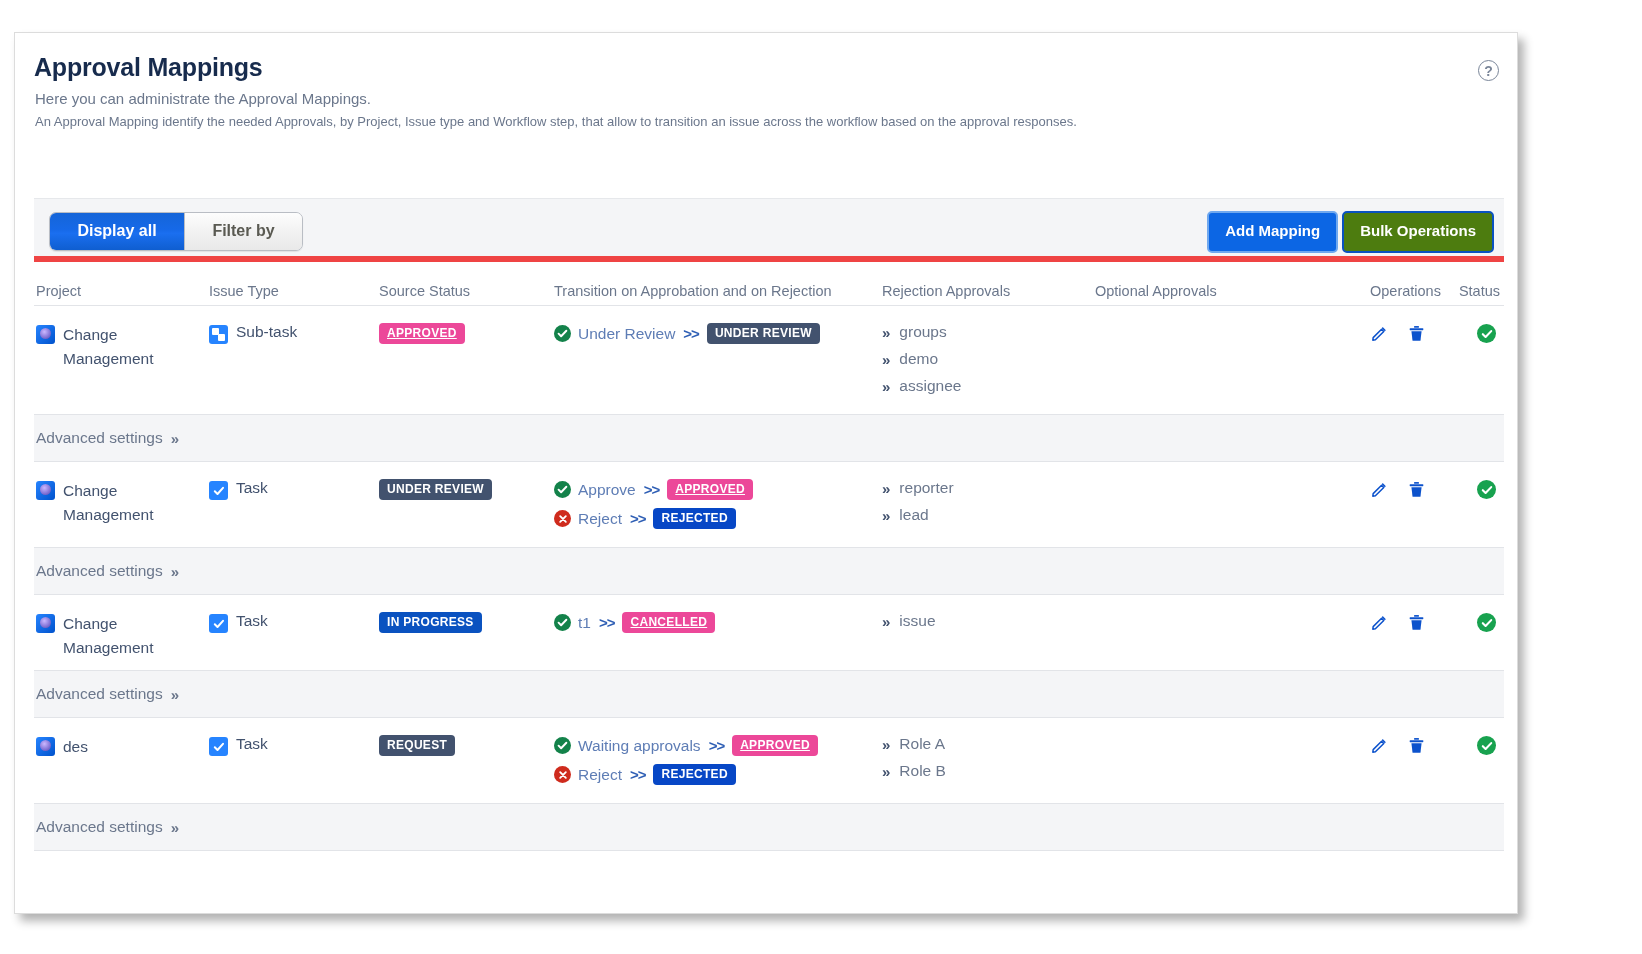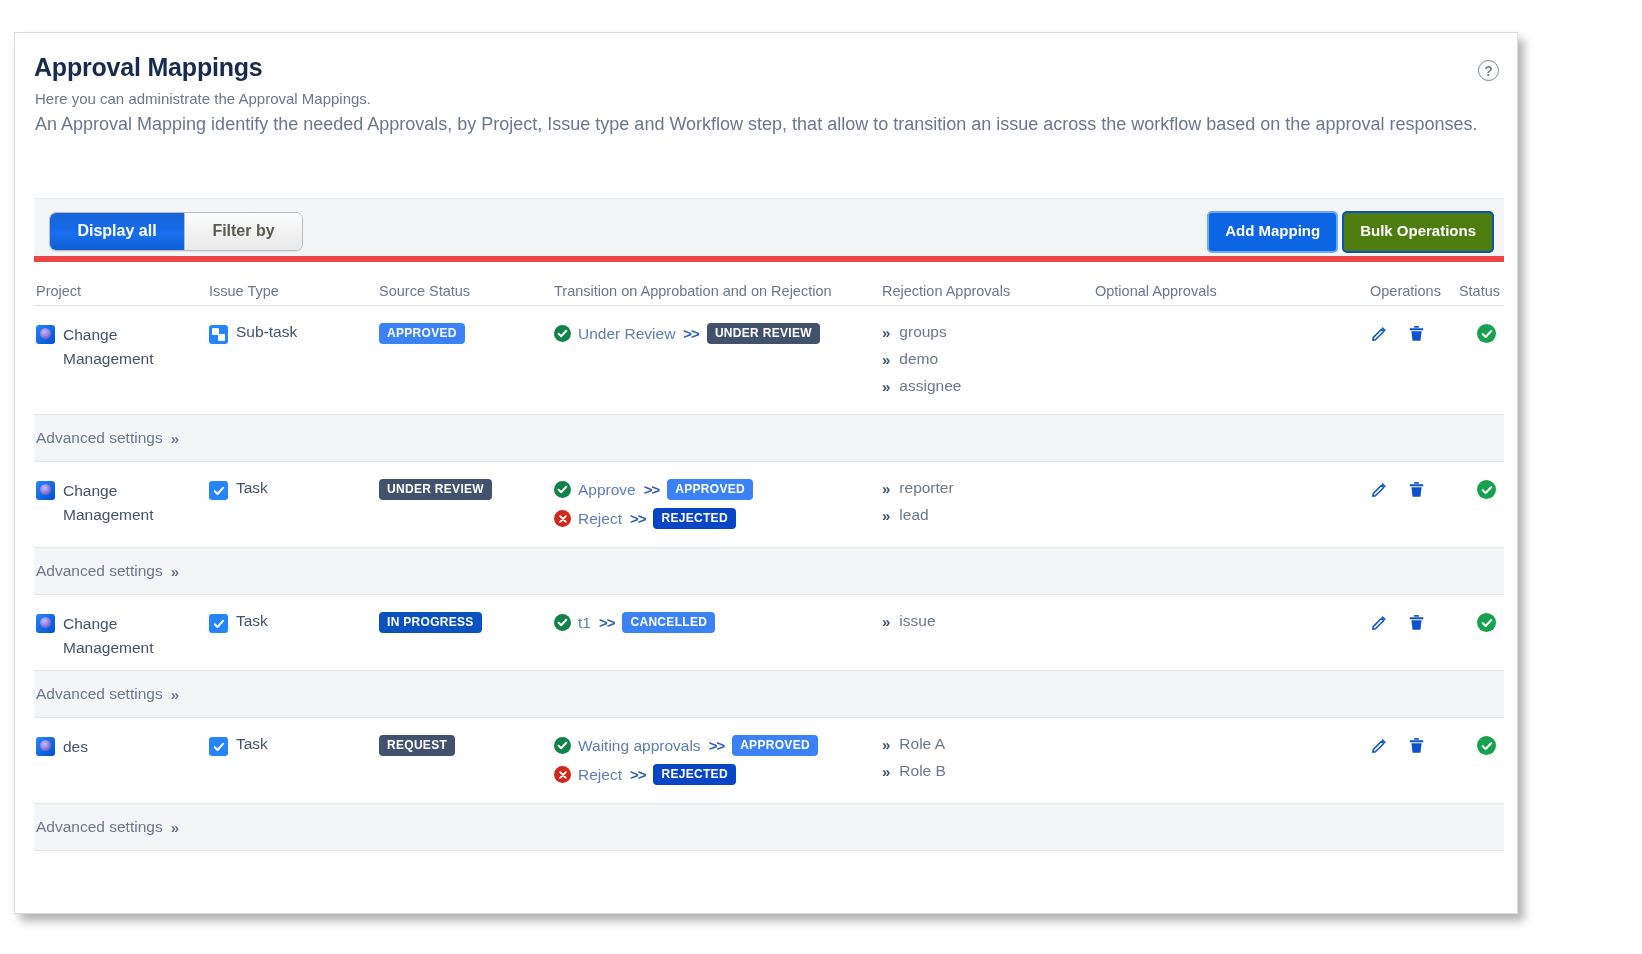--- a/index.html
+++ b/index.html
@@ -30,21 +30,21 @@
     position: absolute; left: 19px; top: 20px;
     font-size: 25px; font-weight: bold; color: #172b4d;
     letter-spacing: -0.2px;
   }
   .desc1 {
     position: absolute; left: 20px; top: 57px;
     font-size: 15px; color: #6b778c;
   }
   .desc2 {
     position: absolute; left: 20px; top: 81px;
-    font-size: 18px; color: #6b778c;
+    font-size: 13px; color: #6b778c;
   }
   .help-icon {
     position: absolute; right: 18px; top: 27px;
     width: 21px; height: 21px; border-radius: 50%;
     border: 1.6px solid #7a8699;
     color: #7a8699; font-size: 14px; font-weight: bold;
     display: flex; align-items: center; justify-content: center;
     cursor: pointer; line-height: 1;
   }
   
@@ -166,21 +166,21 @@
   .task-icon svg { display: block; }
 
   
   .badge {
     display: inline-block;
     font-size: 12px; font-weight: bold; color: #ffffff;
     padding: 4px 8px 5px 8px; border-radius: 4px;
     letter-spacing: 0.3px; line-height: 1; white-space: nowrap;
     vertical-align: middle;
   }
-  .badge.green  { background: #3b82f6; }
+  .badge.green  { background: #ec4899; text-decoration: underline; }
   .badge.slate  { background: #42526e; }
   .badge.blue   { background: #0a52c0; }
   .badge.bblue  { background: #0747c6; }
 
   
   .trans-line { display: flex; align-items: center; margin-bottom: 8px; }
   .trans-name { color: #5e7db5; font-size: 15.5px; margin-left: 7px; }
   .gtgt { color: #2f5fb5; font-size: 15px; font-weight: bold; margin: 0 8px; letter-spacing: -1px; }
   .ico-ok, .ico-no {
     width: 17px; height: 17px; border-radius: 50%; flex: none;

